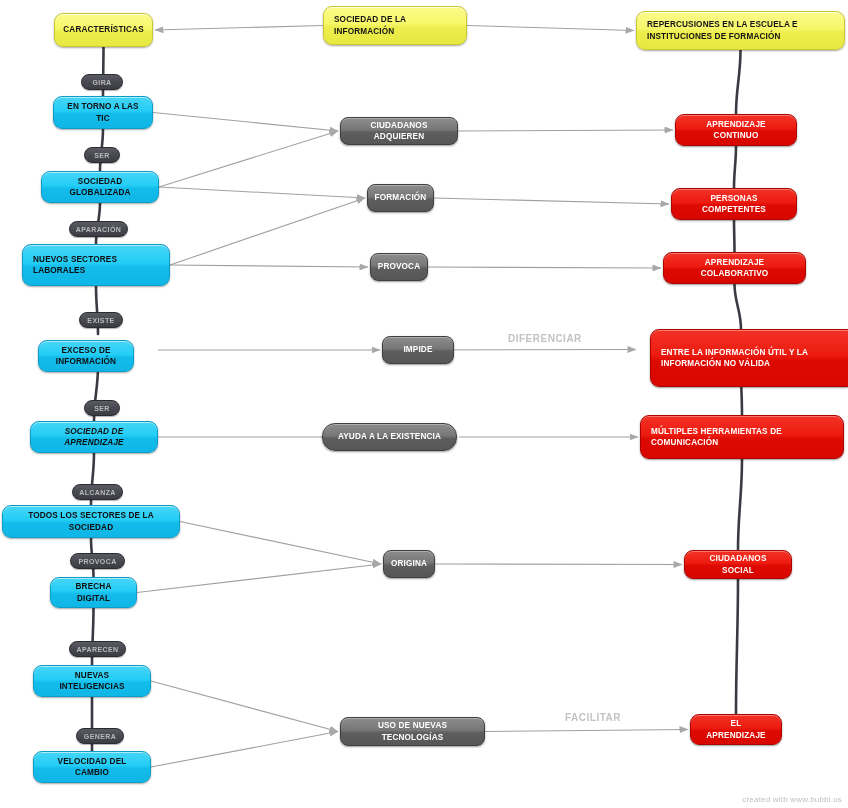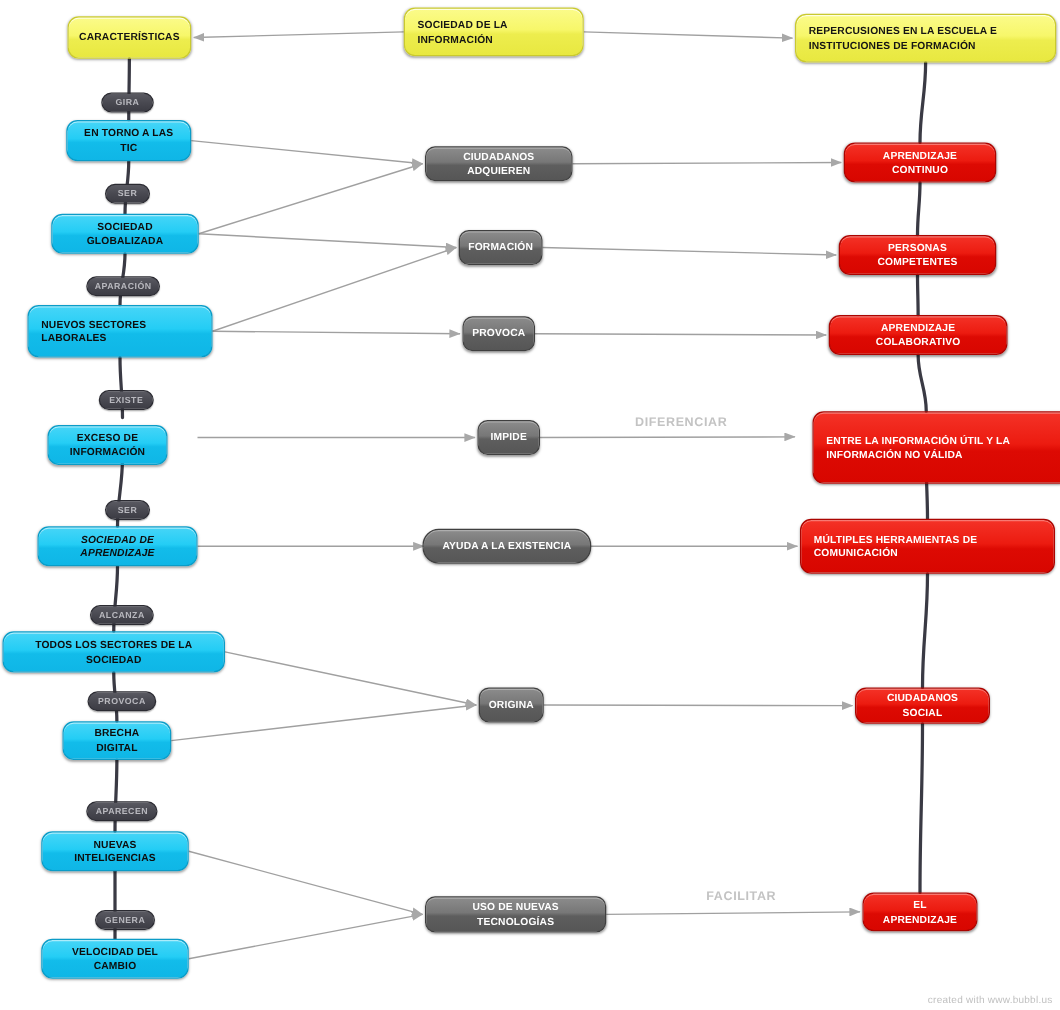--- a/index.html
+++ b/index.html
@@ -171,22 +171,22 @@
  LABORALES</div>
       <div class="node n-cyan center" style="left: 38px; top: 340px; width: 96px; height: 32px;">EXCESO DE INFORMACIÓN</div>
       <div class="node n-cyan center" style="left: 30px; top: 421px; width: 128px; height: 32px; font-style: italic;">SOCIEDAD DE APRENDIZAJE</div>
       <div class="node n-cyan center" style="left: 2px; top: 505px; width: 178px; height: 33px;">TODOS LOS SECTORES DE LA SOCIEDAD</div>
       <div class="node n-cyan center" style="left: 50px; top: 577px; width: 87px; height: 31px;">BRECHA DIGITAL</div>
       <div class="node n-cyan center" style="left: 33px; top: 665px; width: 118px; height: 32px;">NUEVAS INTELIGENCIAS</div>
       <div class="node n-cyan center" style="left: 33px; top: 751px; width: 118px; height: 32px;">VELOCIDAD DEL CAMBIO</div>
       <div class="node n-gray center" style="left: 340px; top: 117px; width: 118px; height: 28px;">CIUDADANOS ADQUIEREN</div>
       <div class="node n-gray center" style="left: 367px; top: 184px; width: 67px; height: 28px;">FORMACIÓN</div>
       <div class="node n-gray center" style="left: 370px; top: 253px; width: 58px; height: 28px;">PROVOCA</div>
-      <div class="node n-gray center" style="left: 382px; top: 336px; width: 50px; height: 28px;">IMPIDE</div>
-      <div class="node n-gray center" style="left: 338px; top: 423px; width: 135px; height: 28px; border-radius: 13px;">AYUDA A LA EXISTENCIA</div>
+      <div class="node n-gray center" style="left: 382px; top: 336px; width: 72px; height: 28px;">IMPIDE</div>
+      <div class="node n-gray center" style="left: 322px; top: 423px; width: 135px; height: 28px; border-radius: 13px;">AYUDA A LA EXISTENCIA</div>
       <div class="node n-gray center" style="left: 383px; top: 550px; width: 52px; height: 28px;">ORIGINA</div>
       <div class="node n-gray center" style="left: 340px; top: 717px; width: 145px; height: 29px;">USO DE NUEVAS TECNOLOGÍAS</div>
       <div class="node n-red center" style="left: 675px; top: 114px; width: 122px; height: 32px;">APRENDIZAJE CONTINUO</div>
       <div class="node n-red center" style="left: 671px; top: 188px; width: 126px; height: 32px;">PERSONAS COMPETENTES</div>
       <div class="node n-red center" style="left: 663px; top: 252px; width: 143px; height: 32px;">APRENDIZAJE COLABORATIVO</div>
       <div class="node n-red left" style="left: 650px; top: 329px; width: 206px; height: 58px;">ENTRE LA INFORMACIÓN ÚTIL Y LA
 INFORMACIÓN NO VÁLIDA</div>
       <div class="node n-red left" style="left: 640px; top: 415px; width: 204px; height: 44px;">MÚLTIPLES HERRAMIENTAS DE
 COMUNICACIÓN</div>
       <div class="node n-red center" style="left: 684px; top: 550px; width: 108px; height: 29px;">CIUDADANOS SOCIAL</div>

